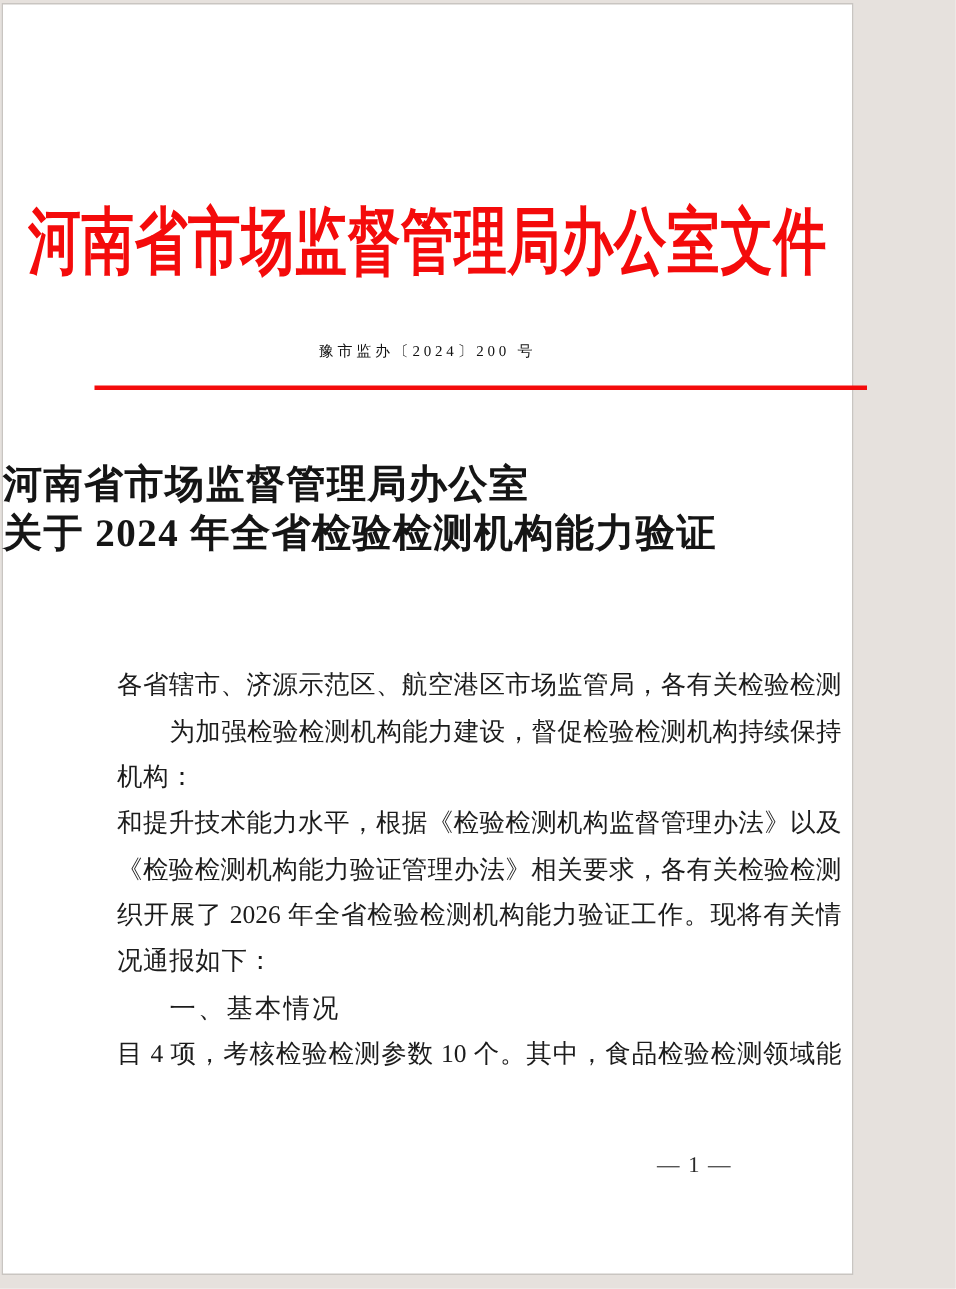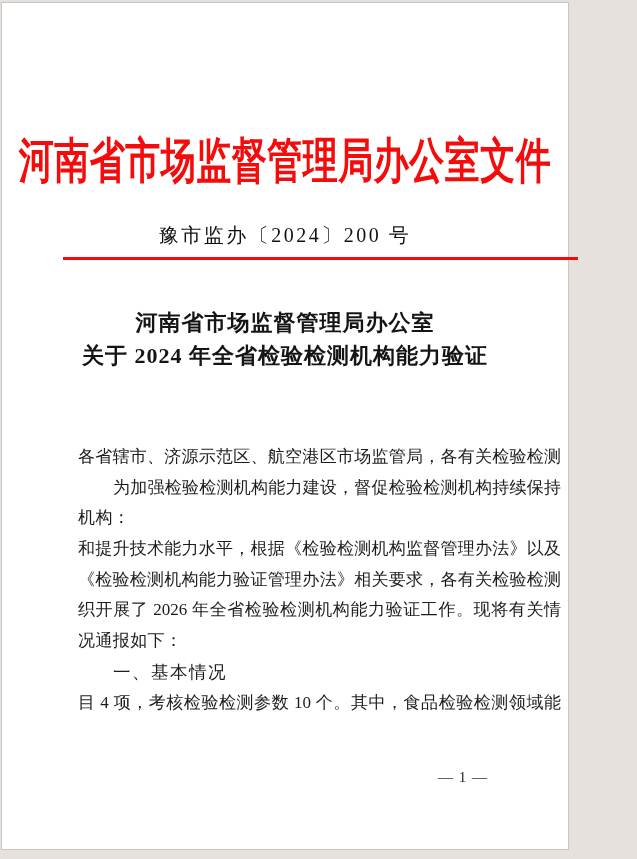--- a/index.html
+++ b/index.html
@@ -37,37 +37,36 @@
     color:var(--accent-red);
     transform:scaleY(1.38);
     transform-origin:center center;
     white-space:nowrap;
   }
   .doc-number{
     position:absolute;
     left:0;top:221px;
     width:100%;
     text-align:center;
-    font-size:20px;
+    font-size:10px;
     line-height:22px;
     letter-spacing:2.5px;
     color:#111;
   }
   .red-rule{
     position:absolute;
     left:61px;top:254px;
     width:515px;height:3px;
     background:var(--accent-red);
   }
   .main-title{
     position:absolute;
     left:0;top:303px;
     width:100%;
-    text-align:center;
-    font-size:22px;
+    font-size:26px;
     line-height:33.2px;
     font-weight:600;
     letter-spacing:1px;
     color:#151515;
   }
   .body-text{
     position:absolute;
     left:76px;top:439px;
     width:483px;
     font-size:17px;

